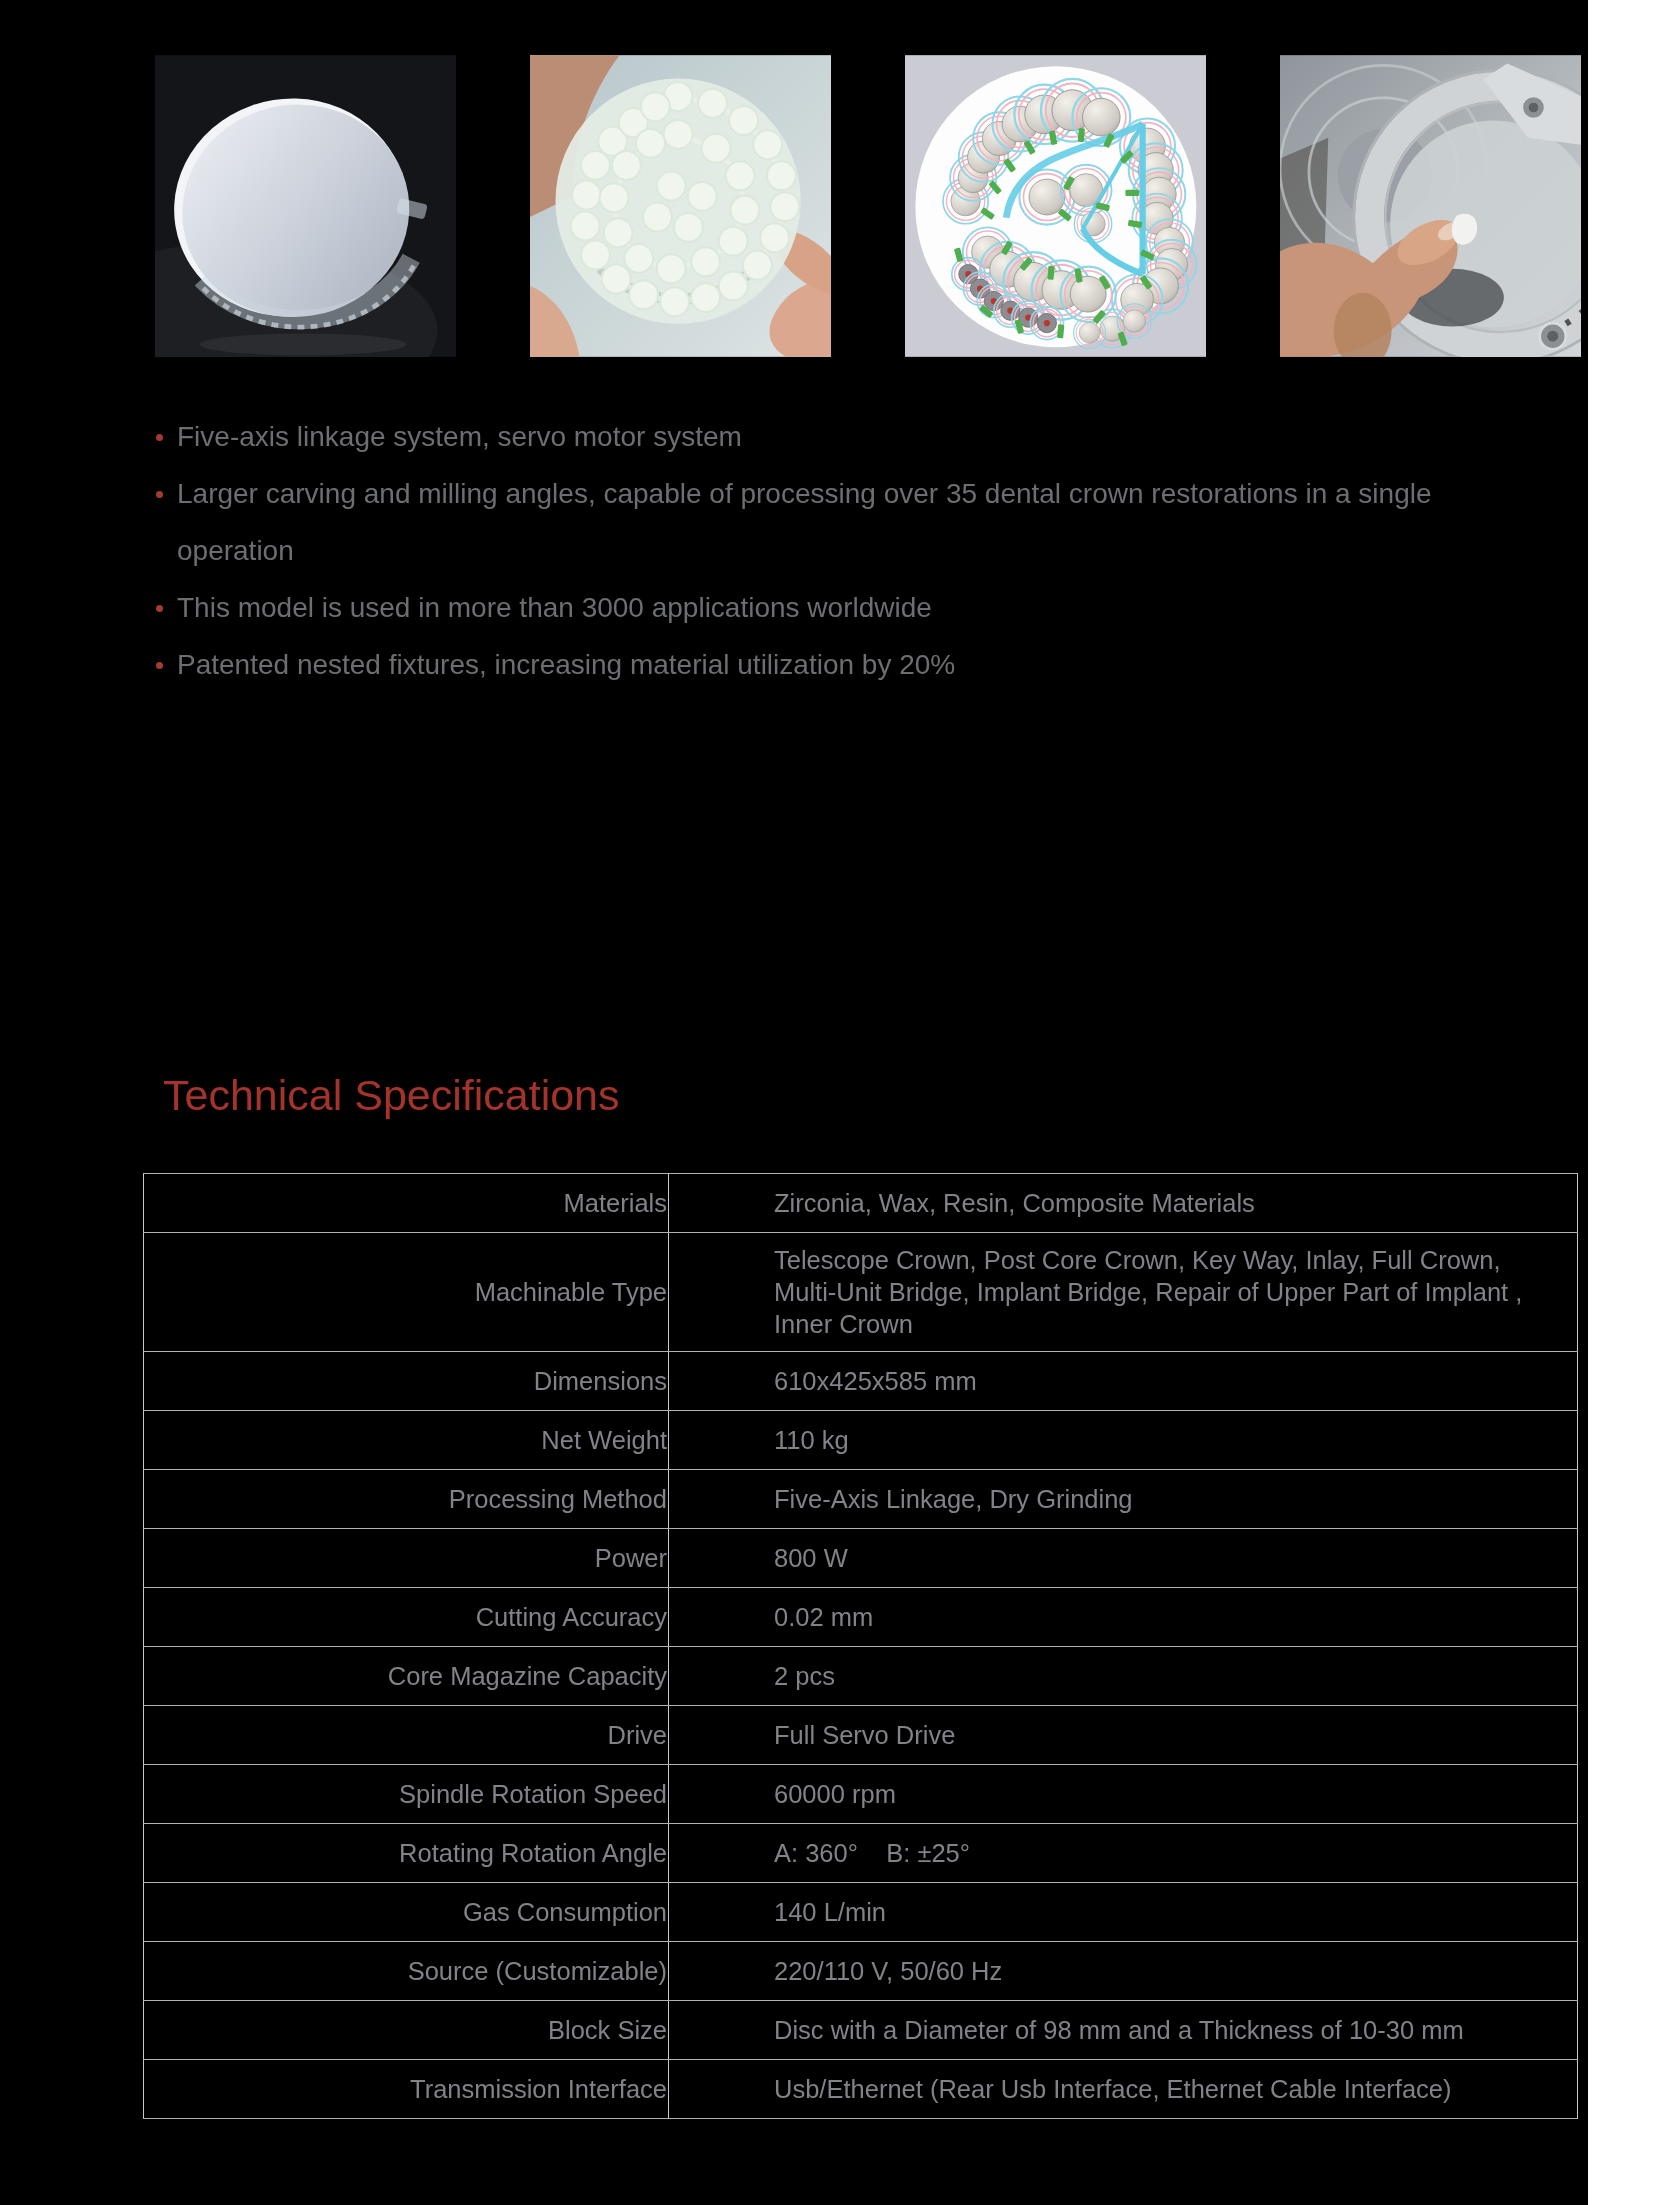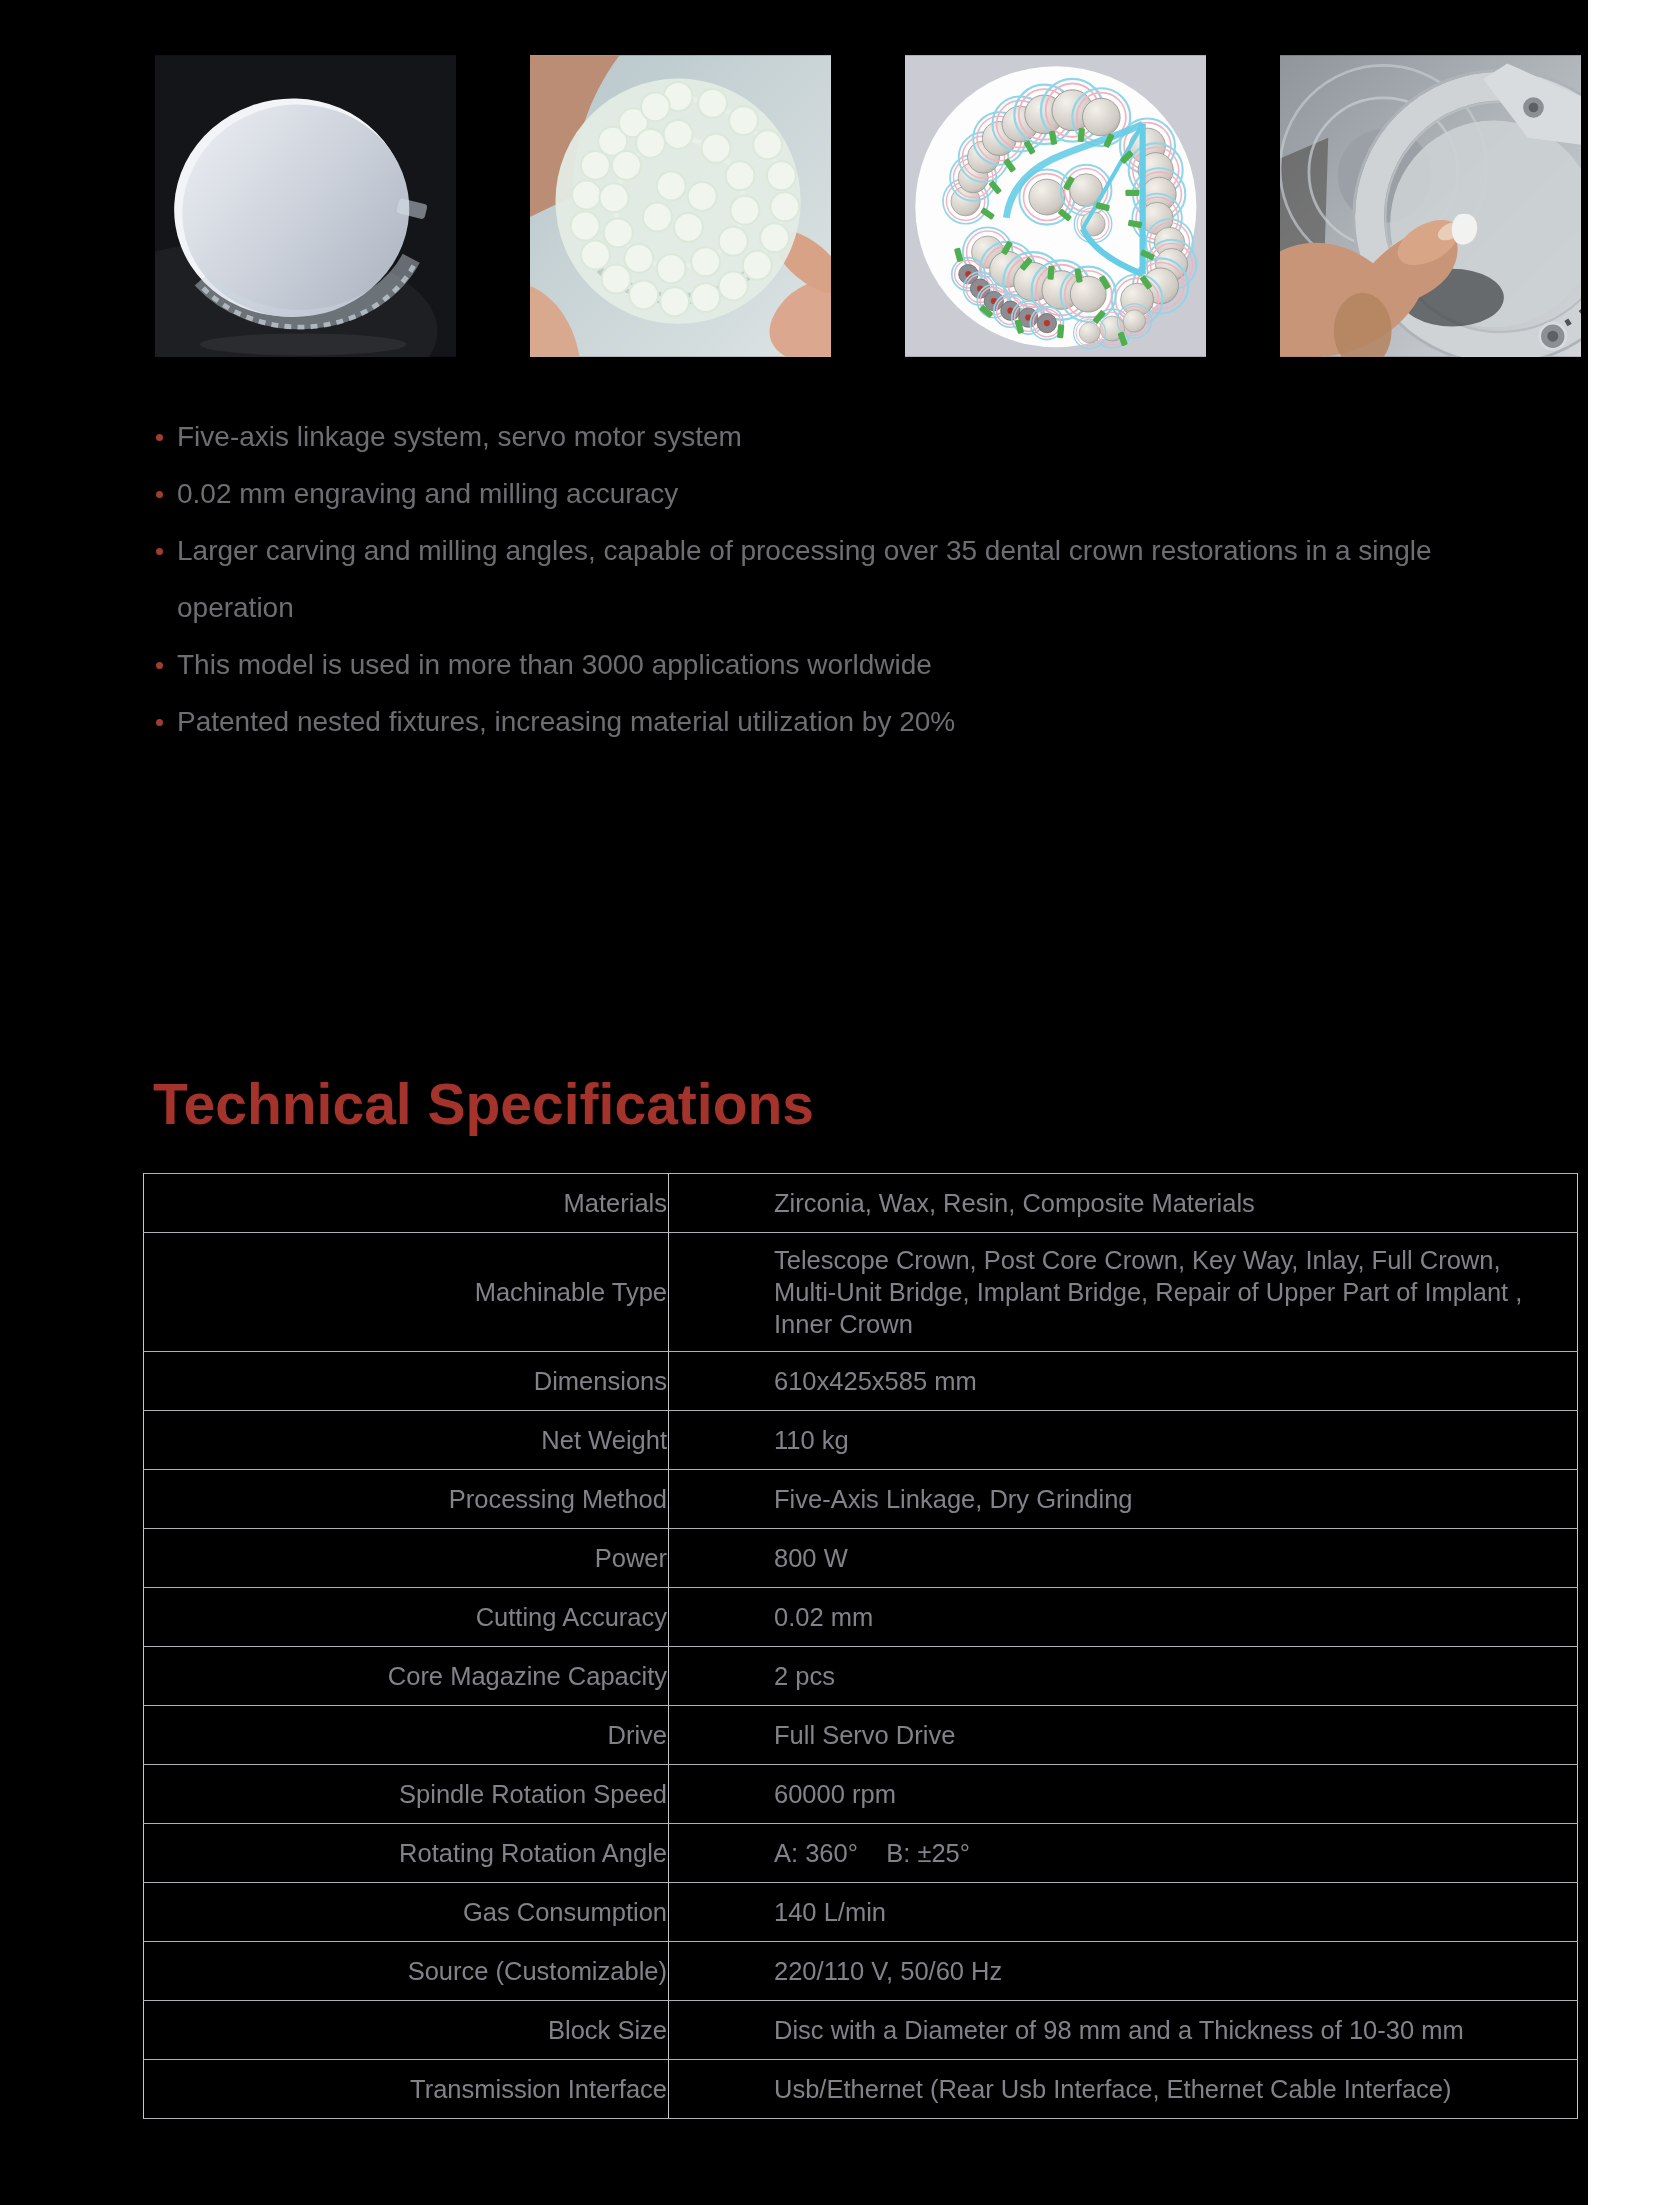--- a/index.html
+++ b/index.html
@@ -18,22 +18,22 @@
     list-style:none; margin:0; padding:0;
     color:#6d6e71; font-size:28px; font-weight:300;
   }
   .features li { position:relative; padding-left:22px; line-height:57px; }
   .features .dot {
     position:absolute; left:1.4px; top:25.5px; width:7px; height:7px;
     border-radius:50%; background:#a23c30;
   }
   
   .section-title {
-    position:absolute; left:153px; top:1071px; margin:0;
-    font-size:57px; font-weight:700; color:#a3332b;
+    position:absolute; left:163px; top:1071px; margin:0;
+    font-size:43px; font-weight:400; color:#a3332b;
   }
   
   .specs {
     position:absolute; left:143px; top:1173px; width:1435px;
     border-collapse:collapse; table-layout:fixed;
     color:#828388; font-size:25.5px; font-weight:300;
   }
   .specs td {
     border:0.7px solid #c7c8ca;
     border-top:1.4px solid #b0b1b4; border-bottom:1.4px solid #b0b1b4;
@@ -263,24 +263,20 @@
     </figure>
   </div>
 
   <ul class="features">
     <li>
       <span class="dot"></span>
       <span>Five-axis linkage system, servo motor system</span>
     </li>
     <li>
       <span class="dot"></span>
-      <span>0.02 mm engraving and milling accuracy</span>
-    </li>
-    <li>
-      <span class="dot"></span>
       <span>Larger carving and milling angles, capable of processing over 35 dental crown restorations in a single operation</span>
     </li>
     <li>
       <span class="dot"></span>
       <span>This model is used in more than 3000 applications worldwide</span>
     </li>
     <li>
       <span class="dot"></span>
       <span>Patented nested fixtures, increasing material utilization by 20%</span>
     </li>

